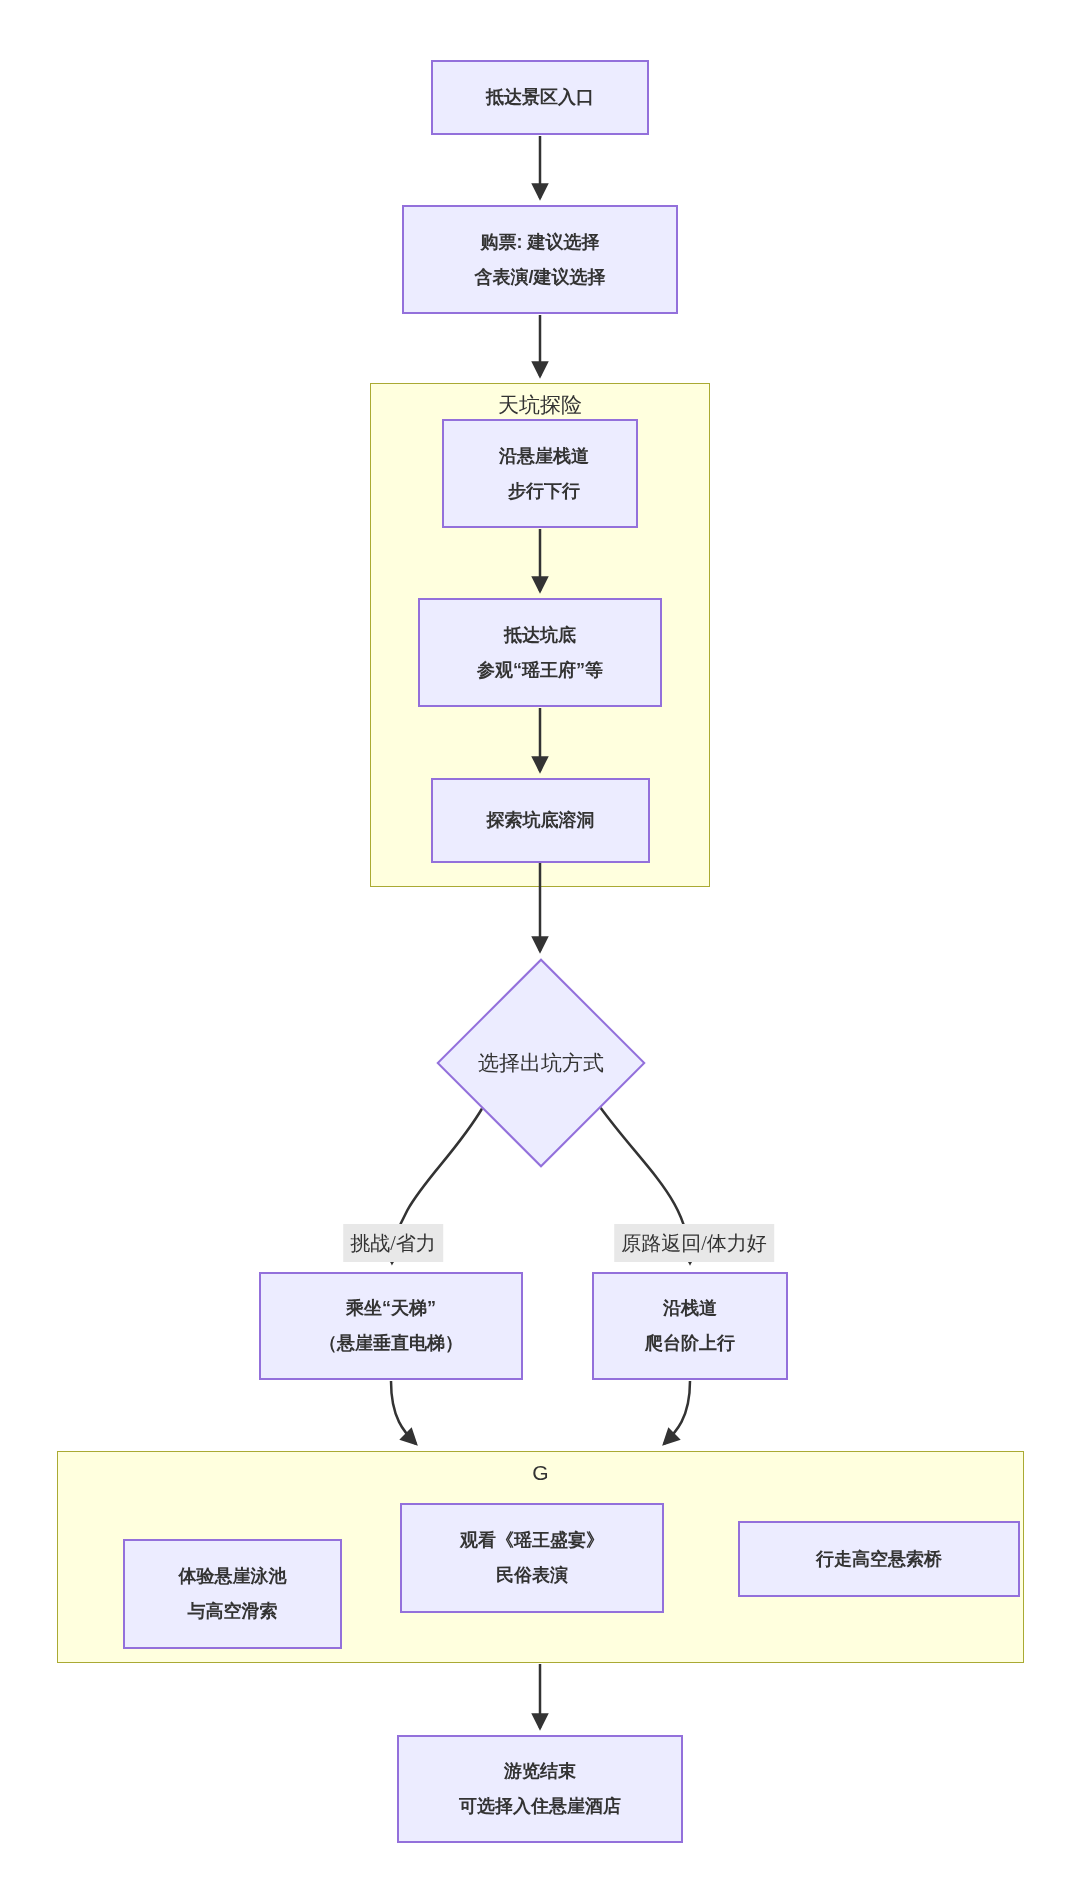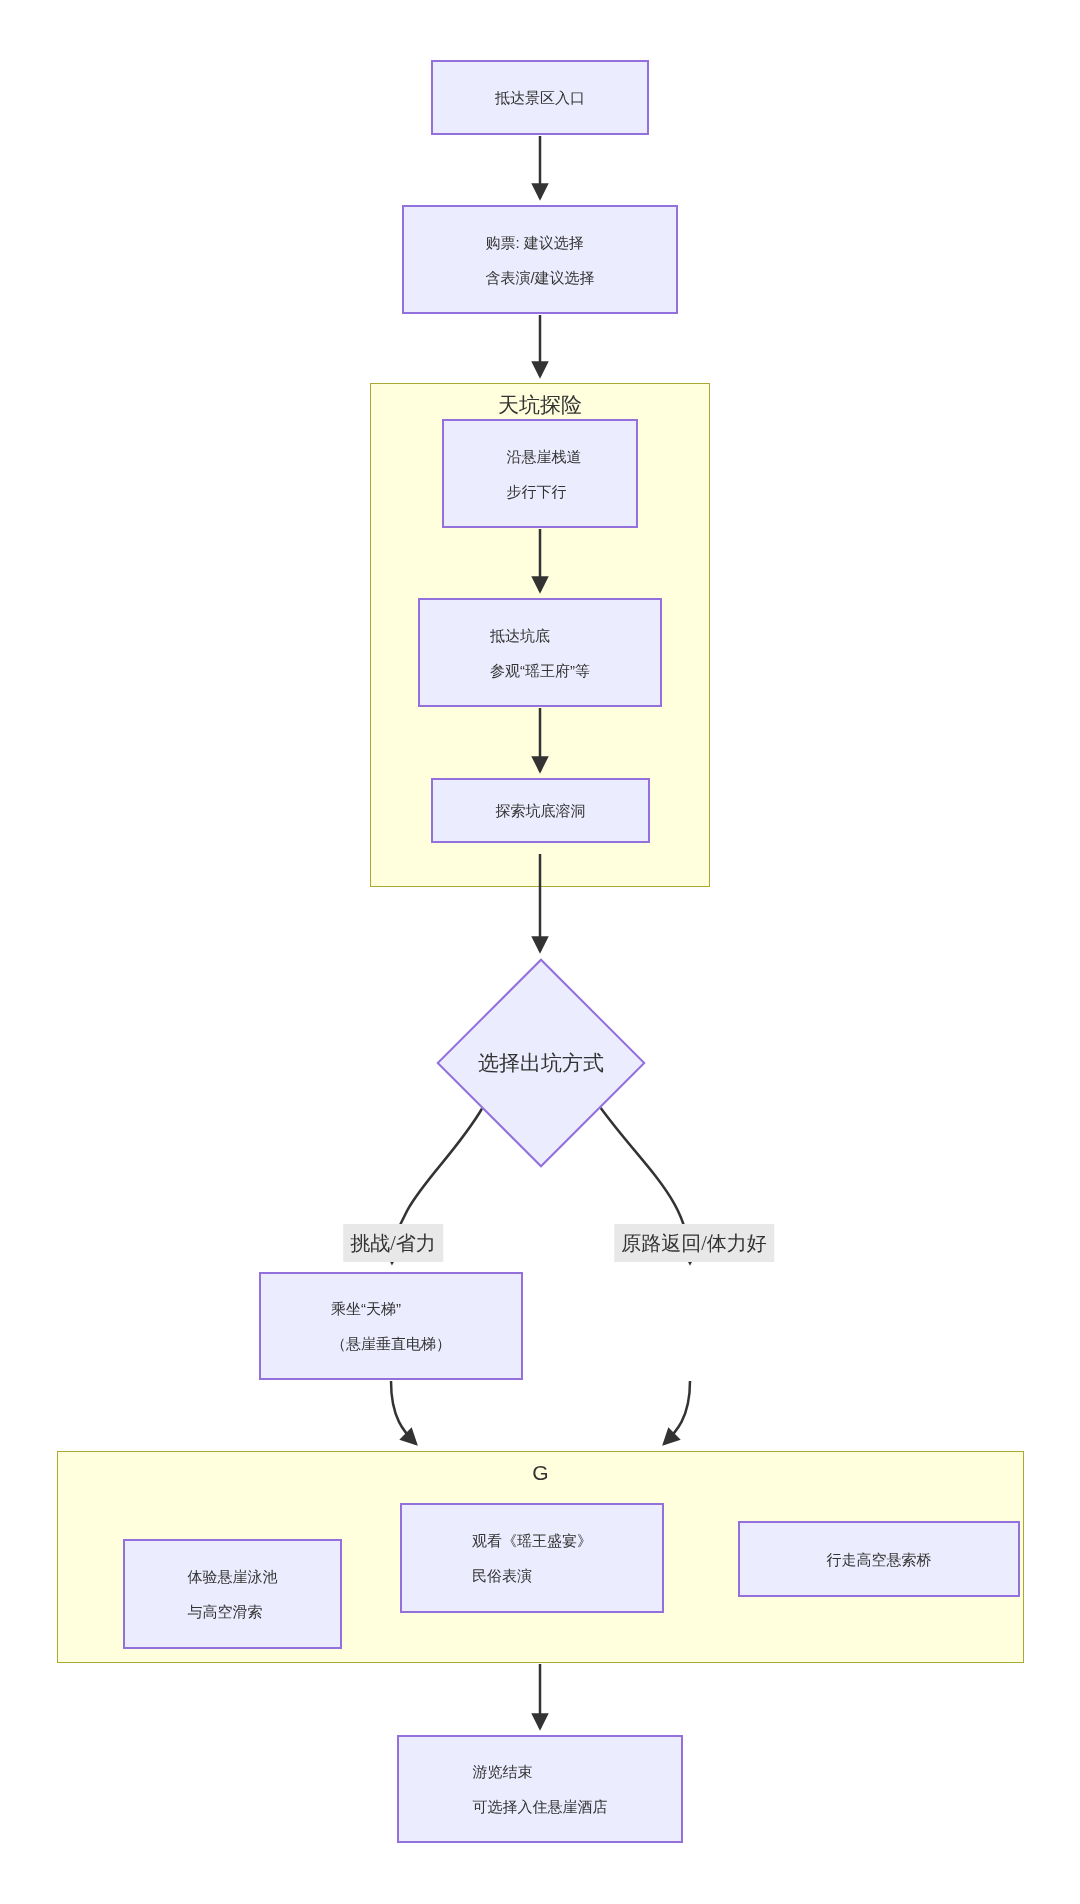--- a/index.html
+++ b/index.html
@@ -25,25 +25,26 @@
   }
   .edges marker path { fill: var(--edge-color, #333333); stroke: none; }
   .node {
     position: absolute;
     box-sizing: border-box;
     background: var(--node-fill, #ECECFF);
     border: 2px solid var(--node-border, #9370DB);
     display: flex;
     align-items: center;
     justify-content: center;
-    text-align: left;
+    text-align: center;
     white-space: pre-line;
-    font-size: 15px;
+    font-size: 18px;
     line-height: 35px;
     color: var(--text-color, #333333);
+    font-weight: bold;
   }
   .cluster {
     position: absolute;
     box-sizing: border-box;
     background: var(--cluster-fill, #FFFFDE);
     border: 1.5px solid var(--cluster-border, #AAAA33);
   }
   .cluster-title {
     position: absolute;
     top: 7px; left: 0; right: 0;
@@ -115,31 +116,33 @@
 
   <div class="node" style="left:402px; top:205px; width:276px; height:109px;">购票: 建议选择
 含表演/建议选择</div>
 
   <div class="node" style="left:442px; top:419px; width:196px; height:109px;padding-left:8px;">沿悬崖栈道
 步行下行</div>
 
   <div class="node" style="left:418px; top:598px; width:244px; height:109px;">抵达坑底
 参观“瑶王府”等</div>
 
-  <div class="node" style="left:431px; top:778px; width:219px; height:65px;">探索坑底溶洞</div>
+  <div class="node" style="left:431px; top:778px; width:219px; height:85px;">探索坑底溶洞</div>
 
   <div class="diamond-shape"></div>
   <div class="diamond-label">选择出坑方式</div>
 
   <div class="edge-label" style="left:393px; top:1243px;">挑战/省力</div>
   <div class="edge-label" style="left:694px; top:1243px;">原路返回/体力好</div>
 
   <div class="node" style="left:259px; top:1272px; width:264px; height:108px;">乘坐“天梯”
 （悬崖垂直电梯）</div>
 
+  <div class="node" style="left:592px; top:1272px; width:196px; height:108px;">沿栈道
+爬台阶上行</div>
 
   <div class="node" style="left:123px; top:1503px; width:219px; height:110px;margin-top:36px;">体验悬崖泳池
 与高空滑索</div>
 
   <div class="node" style="left:400px; top:1503px; width:264px; height:110px;">观看《瑶王盛宴》
 民俗表演</div>
 
   <div class="node" style="left:738px; top:1521px; width:282px; height:76px;">行走高空悬索桥</div>
 
   <div class="node" style="left:397px; top:1735px; width:286px; height:108px;">游览结束

